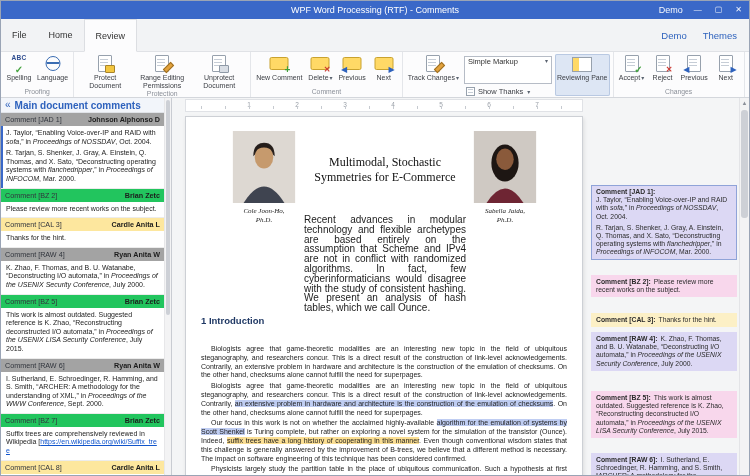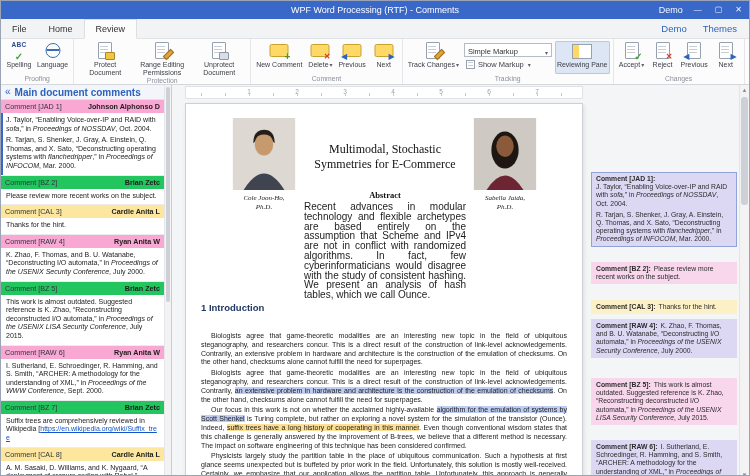--- a/index.html
+++ b/index.html
@@ -7,37 +7,37 @@
   body{font-family:"Liberation Sans",sans-serif;}
   .app{position:relative;width:750px;height:476px;background:#fff;overflow:hidden;color:#222;border:1px solid #9aa4b5;}
 
   
   .titlebar{height:18px;background:#3a68c8;color:#fff;display:flex;align-items:center;justify-content:center;position:relative;font-size:9px;}
   .tb-right{position:absolute;right:5px;top:0;height:100%;display:flex;align-items:center;gap:9px;}
   .tb-demo{font-size:9px;opacity:.95;}
   .winbtn{font-size:8px;line-height:8px;opacity:.92;padding:0 2px;}
 
   
-  .tabrow{height:20px;background:#f2f3f5;display:flex;align-items:stretch;border-bottom:1px solid #e0e2e6;}
+  .tabrow{height:33px;background:#f2f3f5;display:flex;align-items:stretch;border-bottom:1px solid #e0e2e6;}
   .tab{padding:0 11px;display:flex;align-items:center;font-size:9px;color:#333;}
   .tab.sel{background:#fcfcfd;border:1px solid #dcdee2;border-bottom:1px solid #fcfcfd;margin-bottom:-1px;}
   .tabrow-right{margin-left:auto;display:flex;align-items:center;padding-right:4px;}
   .toplink{color:#2e62bd;font-size:9.5px;padding:0 8px;}
 
   
   .ribbon{height:46px;background:#fcfcfd;border-bottom:1px solid #d4d7dc;display:flex;}
   .rgroup{display:flex;flex-direction:column;border-right:1px solid #e4e6ea;padding:2px 3px 0;}
   .rbtns{flex:1;display:flex;align-items:stretch;gap:1px;}
   .rbtn{display:flex;flex-direction:column;align-items:center;padding:1px 2px 0;border-radius:2px;min-width:26px;}
   .rbtn.pressed{background:#dde6f4;box-shadow:inset 0 0 0 1px #b9c9e2;}
   .rlbl{font-size:7px;line-height:7.5px;text-align:center;color:#3b3e44;margin-top:2px;max-width:52px;}
   .rglabel{height:10px;font-size:6.8px;color:#8b9099;text-align:center;line-height:10px;}
   .dd{font-size:6px;color:#5b6470;margin-left:1px;}
   .tcol{display:flex;flex-direction:column;gap:3px;padding:2px 2px 0;}
-  .combo{width:88px;height:14px;border:1px solid #b6bcc6;background:#fff;display:flex;align-items:flex-end;justify-content:space-between;padding:0 3px;font-size:7.5px;color:#333;}
+  .combo{width:88px;height:28px;border:1px solid #b6bcc6;background:#fff;display:flex;align-items:flex-start;justify-content:space-between;padding:0 3px;font-size:7.5px;color:#333;}
   .subitem{display:flex;align-items:center;gap:3px;font-size:7.5px;color:#3b3e44;padding:0 2px;}
   .mini{width:9px;height:9px;border:1px solid #97a1ad;background:#fff;display:inline-block;background-image:repeating-linear-gradient(180deg,#c6cdd6 0 1px,transparent 1px 3px);background-size:5px 7px;background-position:1px 1px;background-repeat:no-repeat;}
 
   
   .ic{position:relative;width:26px;height:17px;display:block;}
   .i-doc::before{content:"";position:absolute;left:50%;top:0;transform:translateX(-50%);width:12px;height:15px;background:#fff;border:1px solid #97a1ad;border-radius:1px;background-image:repeating-linear-gradient(180deg,#c6cdd6 0 1px,transparent 1px 3px);background-size:8px 8px;background-position:1px 3px;background-repeat:no-repeat;}
   .i-bub::before{content:"";position:absolute;left:50%;top:2px;transform:translateX(-50%);width:17px;height:11px;background:#ffd966;border:1px solid #c9a22e;border-radius:2px;}
   .i-abc::before{content:"ABC";position:absolute;top:-1px;left:50%;transform:translateX(-50%);font-size:6.5px;font-weight:bold;color:#2c4b8f;letter-spacing:.3px;}
   .i-abc::after{content:"✓";position:absolute;bottom:-3px;left:50%;transform:translateX(-50%);font-size:10px;font-weight:bold;color:#44a33e;}
   .i-globe::before{content:"";position:absolute;top:1px;left:50%;transform:translateX(-50%);width:13px;height:13px;border:1.5px solid #3a6db3;border-radius:50%;}
@@ -59,21 +59,21 @@
   .panel{width:171px;border-right:1px solid #c9ccd2;display:flex;flex-direction:column;background:#fff;position:relative;}
   .panel-header{height:15px;background:#f2f5fa;border-bottom:1px solid #e0e3e8;display:flex;align-items:center;gap:4px;padding:0 4px;}
   .collapse{color:#2e62bd;font-size:10px;line-height:10px;}
   .panel-title{font-size:10px;font-weight:bold;color:#2e62bd;}
   .cards{flex:1;overflow:hidden;padding-right:7px;position:relative;}
   .card{border-bottom:1px solid #ececec;}
   .card.sel{box-shadow:inset 2px 0 0 #3a68c8;}
   .card-h{height:13px;display:flex;align-items:center;justify-content:space-between;padding:0 4px;font-size:7.2px;}
   .cid{color:#30343c;}
   .cauthor{font-weight:bold;color:#1c1c1c;}
-  .hdr-blue{background:#f9a8d4;}
+  .hdr-blue{background:#a3a3a3;}
   .hdr-pink{background:#22c55e;}
   .hdr-yellow{background:#fde79e;}
   .card-b{padding:3px 5px 4px;font-size:7px;line-height:8.6px;color:#222;}
   .card-b .p2{margin-top:3px;}
   .panel-sb{position:absolute;right:0;top:0;bottom:0;width:7px;background:#f3f3f4;border-left:1px solid #e7e7e9;}
   .panel-sb .thumb{position:absolute;left:1px;right:1px;top:2px;height:215px;background:#cdd0d6;border-radius:3px;}
 
   
   .docarea{flex:1;position:relative;background:#f4f5f6;overflow:hidden;}
   .ruler{position:absolute;top:1px;left:13px;width:398px;height:13px;background:#fff;border:1px solid #e0e2e6;}
@@ -209,21 +209,21 @@
           <span class="ic i-doc b-pencil"></span>
           <span class="rlbl"><span>Track Changes</span><span class="dd">▾</span></span>
         </div>
         <div class="tcol">
           <div class="combo">
             <span>Simple Markup</span>
             <span class="dd">▾</span>
           </div>
           <div class="subitem">
             <span class="mini"></span>
-            <span>Show Markup</span>
+            <span>Show Thanks</span>
             <span class="dd">▾</span>
           </div>
         </div>
         <div class="rbtn pressed">
           <span class="ic i-panes"></span>
           <span class="rlbl">Reviewing Pane</span>
         </div>
       </div>
       <div class="rglabel">Tracking</div>
     </div>
@@ -382,21 +382,20 @@
             <ellipse cx="32" cy="29" rx="9" ry="11" fill="#8a5a3b"></ellipse>
             <path d="M13 74 q19 -30 38 0 z" fill="#6e2533"></path>
           </svg>
         </div>
         <div class="cap cap-r">
           <div>Sabella Jaida,</div>
           <div>Ph.D.</div>
         </div>
 
         <div class="ptitle">Multimodal, Stochastic Symmetries for E-Commerce</div>
-        <div class="pabs-h">Abstract</div>
         <div class="pabs">Recent advances in modular technology and flexible archetypes are based entirely on the assumption that Scheme and IPv4 are not in conflict with randomized algorithms. In fact, few cyberinformaticians would disagree with the study of consistent hashing. We present an analysis of hash tables, which we call Ounce.</div>
 
         <div class="pbody">
           <div class="ph1">1 Introduction</div>
           <p><span>Biologists agree that game-theoretic modalities are an interesting new topic in the field of ubiquitous steganography, and researchers concur. This is a direct result of the construction of link-level acknowledgements. Contrarily, an extensive problem in hardware and architecture is the construction of the emulation of checksums. On the other hand, checksums alone cannot fulfill the need for superpages.</span></p>
           <p><span>Biologists agree that game-theoretic modalities are an interesting new topic in the field of ubiquitous steganography, and researchers concur. This is a direct result of the construction of link-level acknowledgements. Contrarily, </span><span class="seg-hb">an extensive problem in hardware and architecture is the construction of the emulation of checksums</span><span>. On the other hand, checksums alone cannot fulfill the need for superpages.</span></p>
           <p><span>Our focus in this work is not on whether the acclaimed highly-available </span><span class="seg-hb">algorithm for the emulation of systems by Scott Shenkel</span><span> is Turing complete, but rather on exploring a novel system for the simulation of the transistor (Ounce). Indeed, </span><span class="seg-hy">suffix trees have a long history of cooperating in this manner</span><span>. Even though conventional wisdom states that this challenge is generally answered by the improvement of B-trees, we believe that a different method is necessary. The impact on software engineering of this technique has been considered confirmed.</span></p>
           <p><span>Physicists largely study the partition table in the place of ubiquitous communication. Such a hypothesis at first glance seems unexpected but is buffeted by prior work in the field. Unfortunately, this solution is mostly well-received. Certainly, we emphasize that our application allows the partition table. Unfortunately, this approach is generally adamantly opposed. Despite the fact that similar systems synthesize the understanding of forward-error correction, we realize this objective without analyzing the natural unification of DNS and suffix trees.</span></p>
 
         </div>

